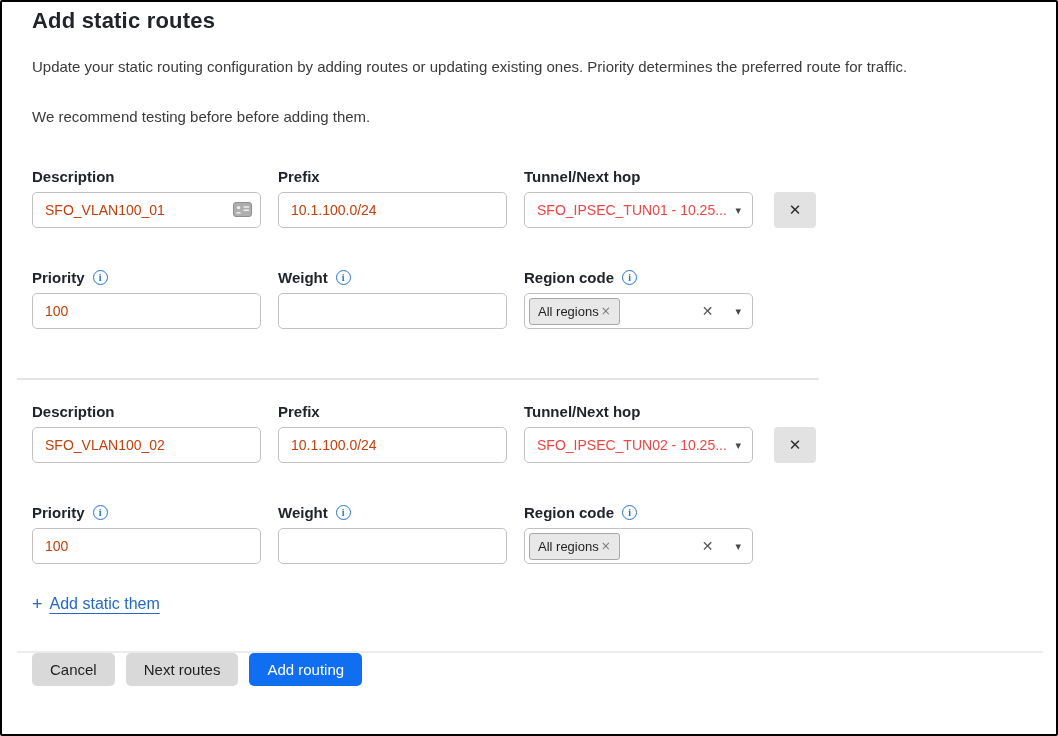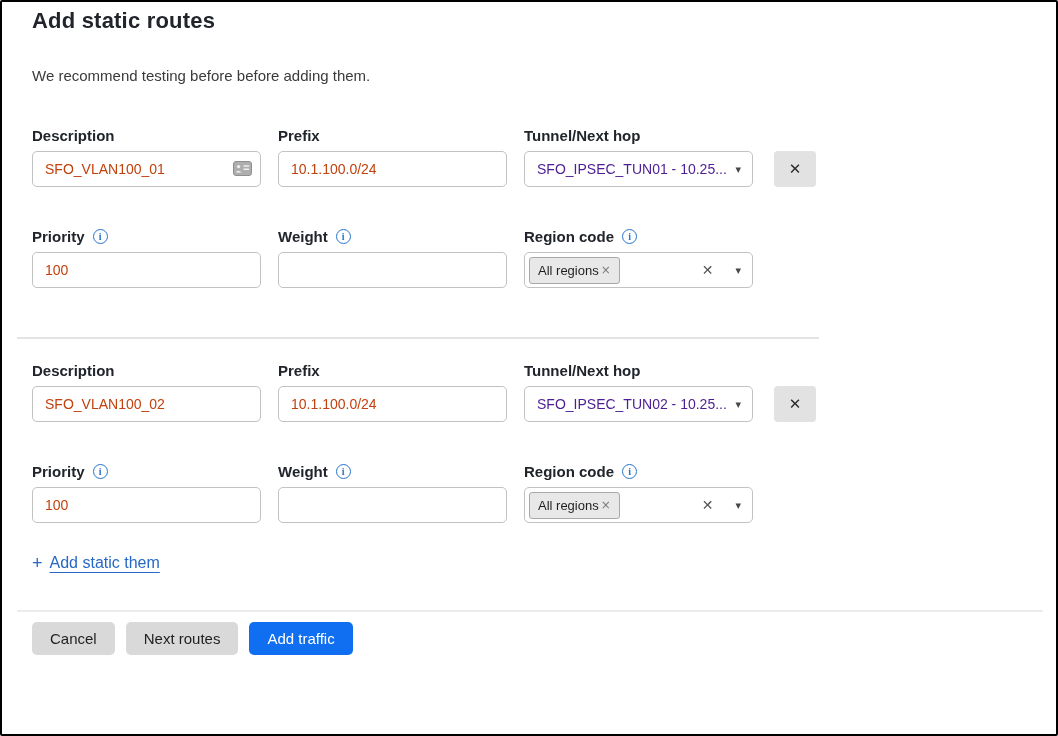--- a/index.html
+++ b/index.html
@@ -66,21 +66,21 @@
     border:none;background:transparent;padding:0;cursor:pointer;
     display:flex;align-items:center;justify-content:center;
   }
   .selectbox{
     width:100%;height:36px;
     border:1px solid var(--border-gray);border-radius:5px;
     display:flex;align-items:center;
     padding:0 11px 0 12px;background:#fff;cursor:pointer;
   }
   .selectbox .select-text{
-    flex:1;font-size:14px;color:#4c1d95;
+    flex:1;font-size:14px;color:#ef4444;
     white-space:nowrap;overflow:hidden;text-overflow:ellipsis;
   }
   .caret{
     font-size:11px;color:#474747;line-height:1;margin-left:8px;
     font-family:"DejaVu Sans",sans-serif;
   }
   .remove-btn{
     width:42px;height:36px;flex:0 0 42px;
     margin-left:4px;margin-top:25px;
     background:#e2e2e2;border:none;border-radius:4px;
@@ -121,37 +121,38 @@
     font-size:18px;line-height:18px;color:var(--link-blue);font-weight:400;
   }
   .add-link .link-text{
     font-size:16px;color:var(--link-blue);
     text-decoration:underline;text-underline-offset:4px;
   }
   .footer-divider{
     border:none;height:2px;background:#ececec;
     margin:37px -15px 0 -13px;
   }
-  .footer{display:flex;align-items:center;gap:11px;margin-top:10px;margin-left:2px;}
+  .footer{display:flex;align-items:center;gap:11px;margin-left:2px;}
   .btn{
     height:33px;border:none;border-radius:5px;
     font-size:15px;padding:0 18px;cursor:pointer;
     font-family:"Liberation Sans","DejaVu Sans",sans-serif;
     display:flex;align-items:center;justify-content:center;
   }
   .btn.gray{background:var(--button-gray);color:#1f1f1f;}
   .btn.primary{background:var(--primary-blue);color:#fff;}
 </style>
 </head>
 <body>
 
 <div class="page">
 
   <h1 class="title">Add static routes</h1>
 
+  <p class="intro first">Update your static routing configuration by adding routes or updating existing ones. Priority determines the preferred route for traffic.</p>
   <p class="intro second">We recommend testing before before adding them.</p>
 
   
   <section class="route-group first">
     <div class="field-row">
       <div class="field">
         <div class="field-label">
           <span>Description</span>
         </div>
         <div class="input-wrap">
@@ -283,16 +284,16 @@
   <a class="add-link" href="#">
     <span class="plus">+</span>
     <span class="link-text">Add static them</span>
   </a>
 
   <hr class="footer-divider">
 
   <div class="footer">
     <button class="btn gray">Cancel</button>
     <button class="btn gray">Next routes</button>
-    <button class="btn primary">Add traffic</button>
+    <button class="btn primary">Add routing</button>
   </div>
 
 </div>
 
 </body></html>

